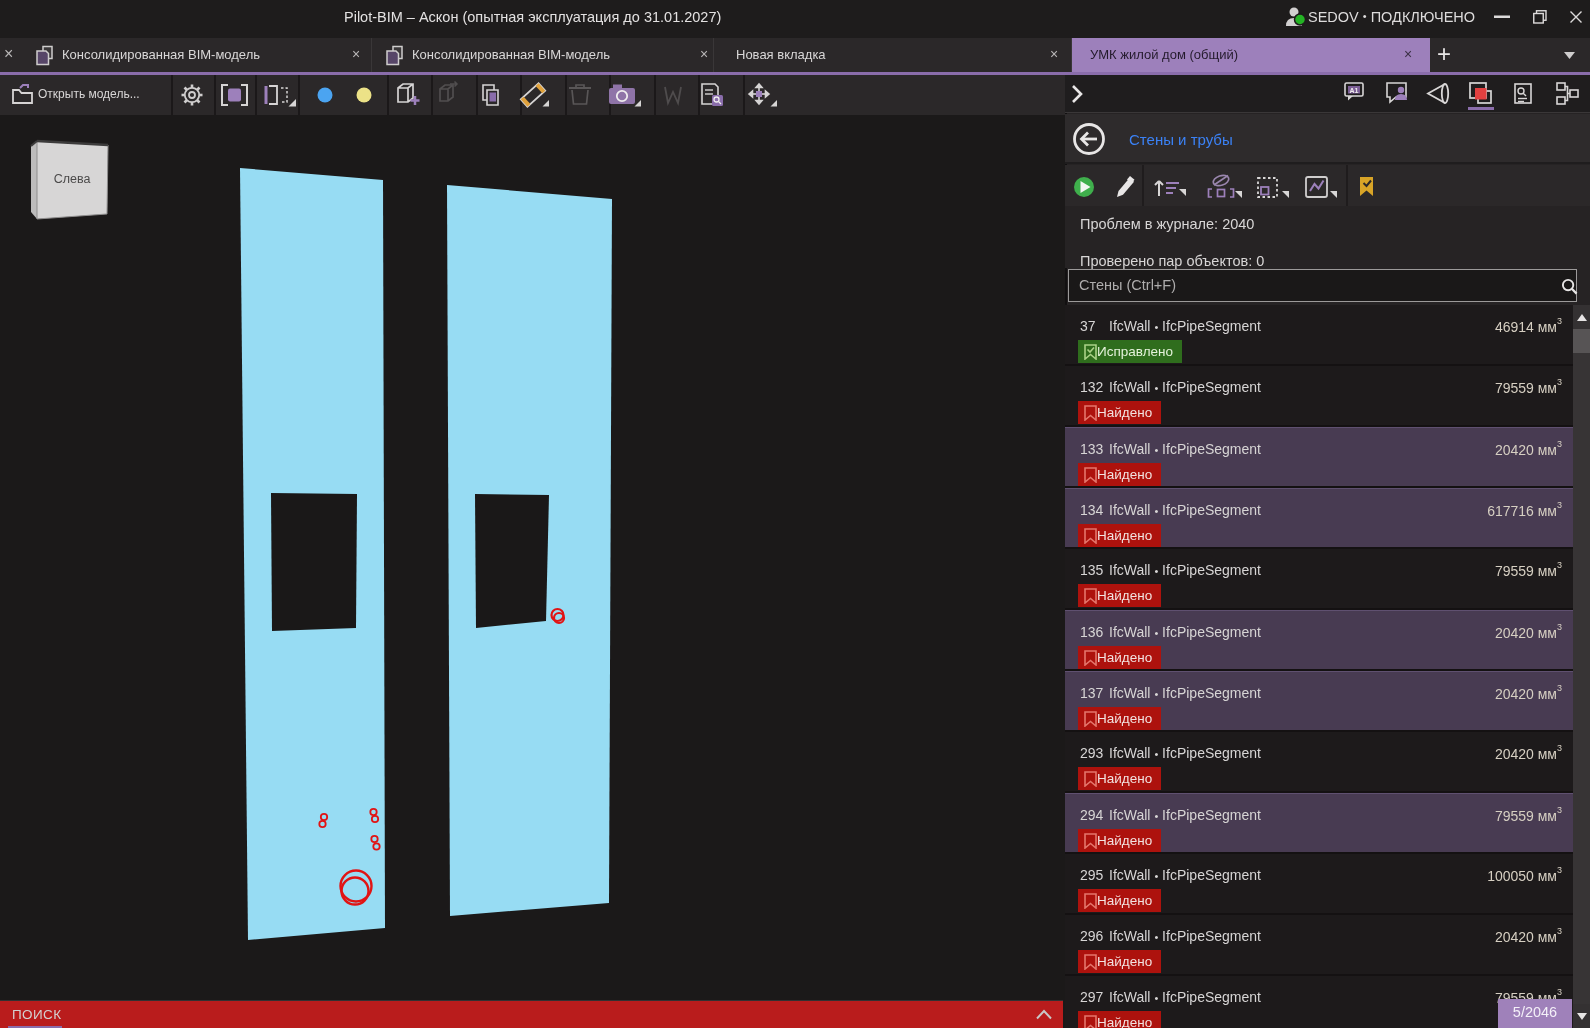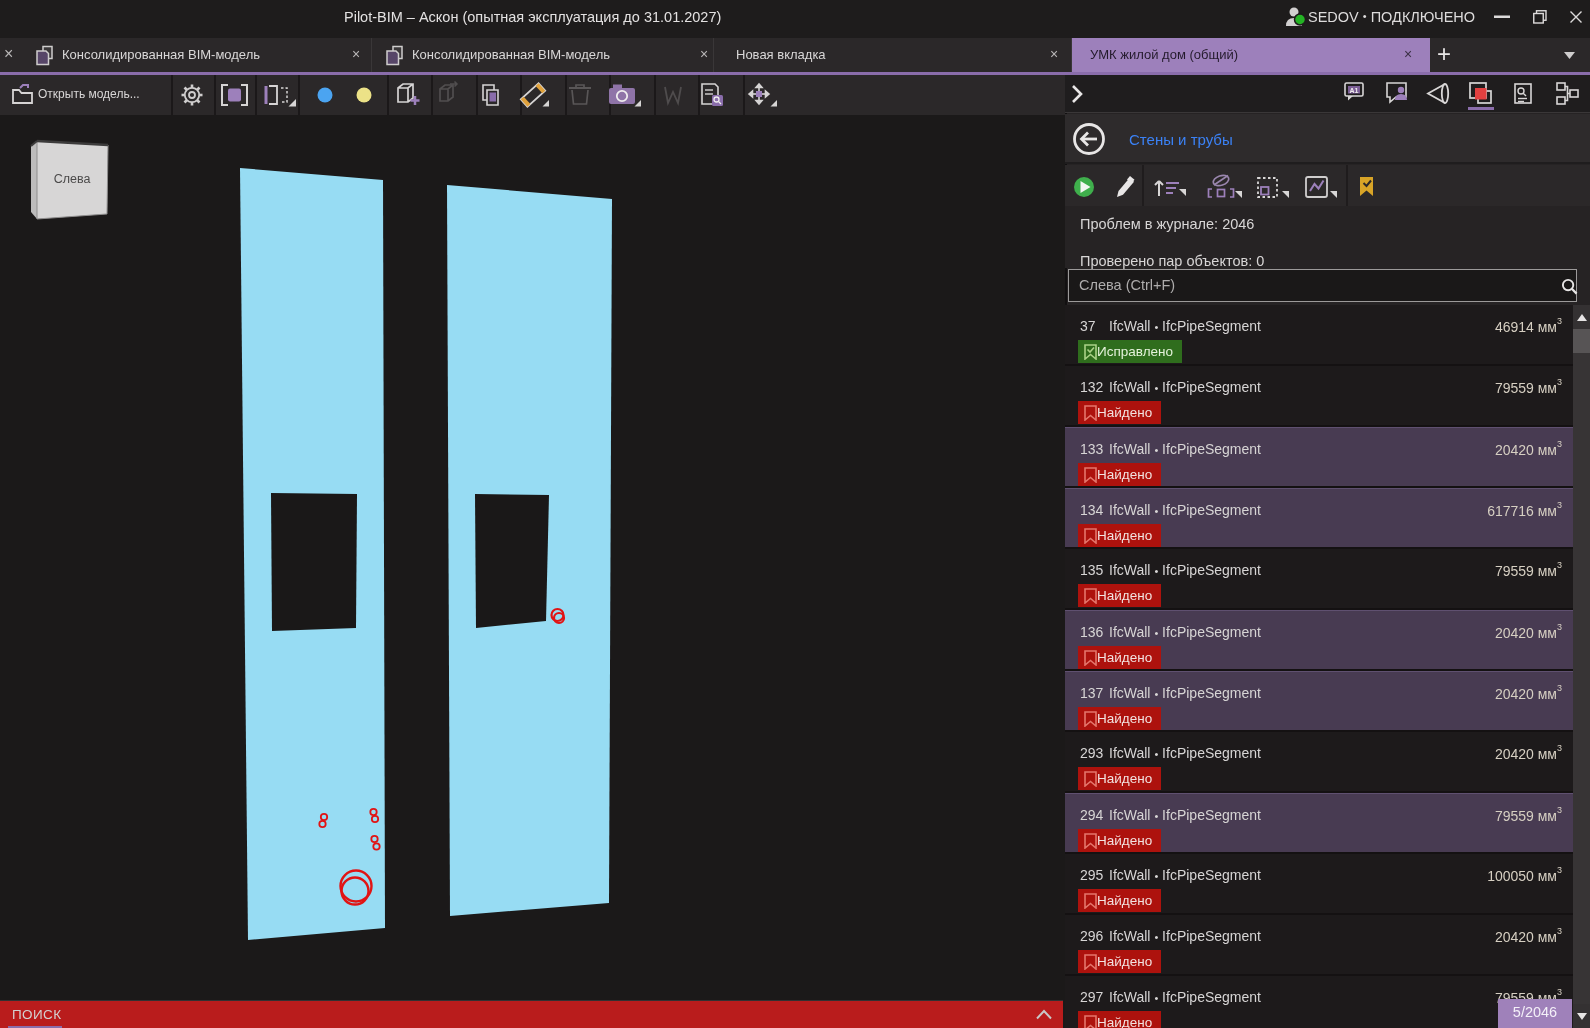--- a/index.html
+++ b/index.html
@@ -304,25 +304,25 @@
 
     <rect x="241" y="12" width="21" height="20" rx="2" fill="none" stroke="#cfcdcd" stroke-width="1.8"></rect>
     <path d="M245,26 l4.5,-7 l4,4.5 l5,-8" fill="none" stroke="#9d80bb" stroke-width="2"></path>
     <path d="M272,33 v-7 h-7 z" fill="#d8d6d6"></path>
 
     <path d="M295,12 h13 v19 l-6.5,-5.5 l-6.5,5.5 z" fill="#d8a427"></path>
     <path d="M298.5,18 l3,3 l4.5,-5.5" fill="none" stroke="#2b2829" stroke-width="2"></path>
   </svg>
 </div>
 <div id="pstats">
-  <div class="abs" style="left:15px;top:10px;font-size:14.5px;color:#d8d6d6">Проблем в журнале: 2046</div>
+  <div class="abs" style="left:15px;top:10px;font-size:14.5px;color:#d8d6d6">Проблем в журнале: 2040</div>
   <div class="abs" style="left:15px;top:47px;font-size:14.5px;color:#d8d6d6">Проверено пар объектов: 0</div>
 </div>
 <div id="psearch">
-  <div class="abs" style="left:10px;top:7px;font-size:14.5px;color:#aeacac">Слева (Ctrl+F)</div>
+  <div class="abs" style="left:10px;top:7px;font-size:14.5px;color:#aeacac">Стены (Ctrl+F)</div>
   <svg class="abs" style="left:492px;top:8px" width="17" height="17" viewBox="0 0 18 18">
     <circle cx="7.5" cy="7.5" r="5.5" fill="none" stroke="#e8e6e6" stroke-width="2"></circle>
     <line x1="11.7" y1="11.7" x2="16.5" y2="16.5" stroke="#e8e6e6" stroke-width="2.4"></line>
   </svg>
 </div>
 <div id="plist">
 <div class="row rowdark" style="top:0px">
   <div class="r1"><span class="num">37</span>IfcWall <span style="font-size:11px">•</span> IfcPipeSegment</div>
   <div class="vol">46914 мм<sup>3</sup></div>
   <div class="badge bgreen">

